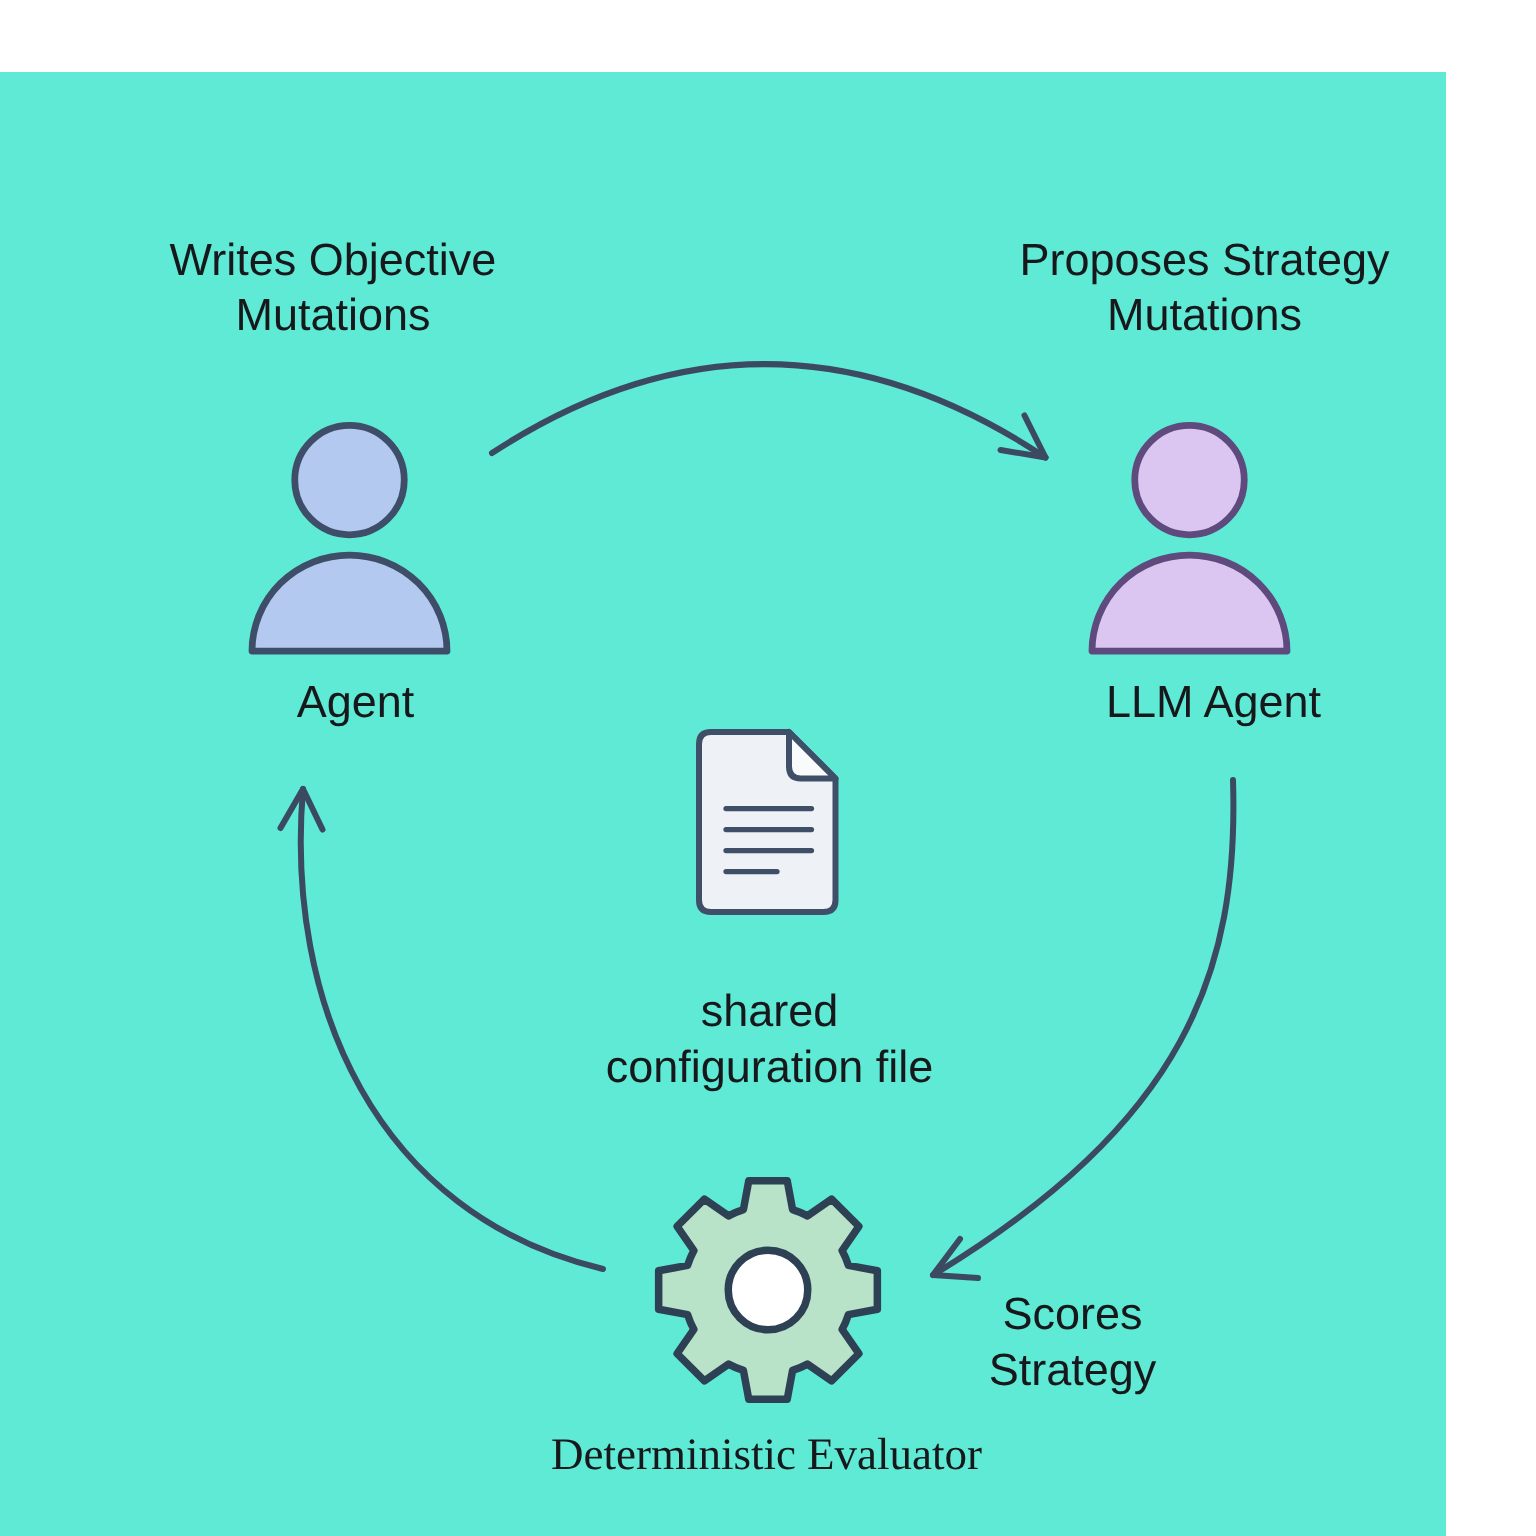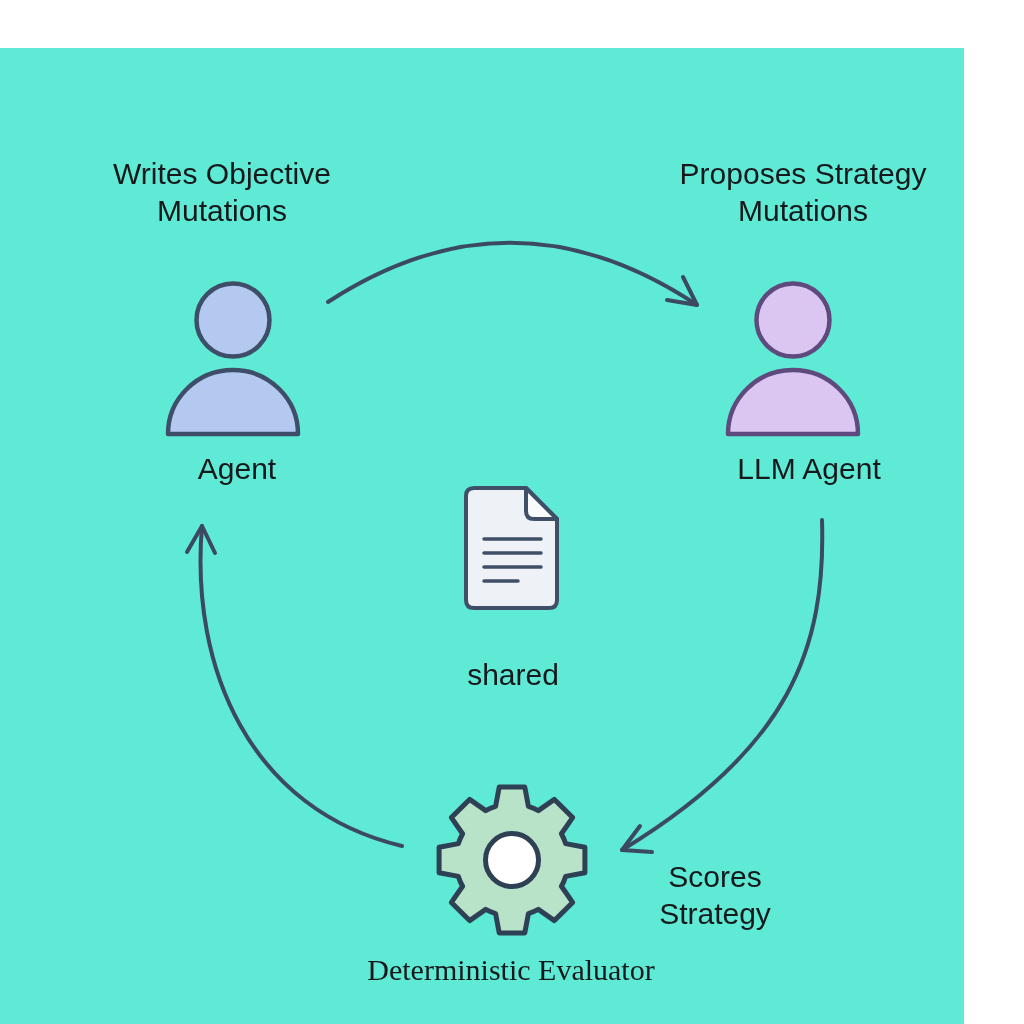--- a/index.html
+++ b/index.html
@@ -85,20 +85,21 @@
     <span>Proposes Strategy</span>
     <span>Mutations</span>
   </div>
 
   <div class="lbl" style="left:237px; top:402px;">Agent</div>
 
   <div class="lbl" style="left:809px; top:402px;">LLM Agent</div>
 
   <div class="lbl" style="left:513px; top:608px;">
     <span>shared</span>
+    <span>configuration file</span>
   </div>
 
   <div class="lbl" style="left:715px; top:810px;">
     <span>Scores</span>
     <span>Strategy</span>
   </div>
 
   <div class="lbl" style="left:511px; top:903px;font-family:Liberation Serif, serif;">Deterministic Evaluator</div>
 
 </div>

